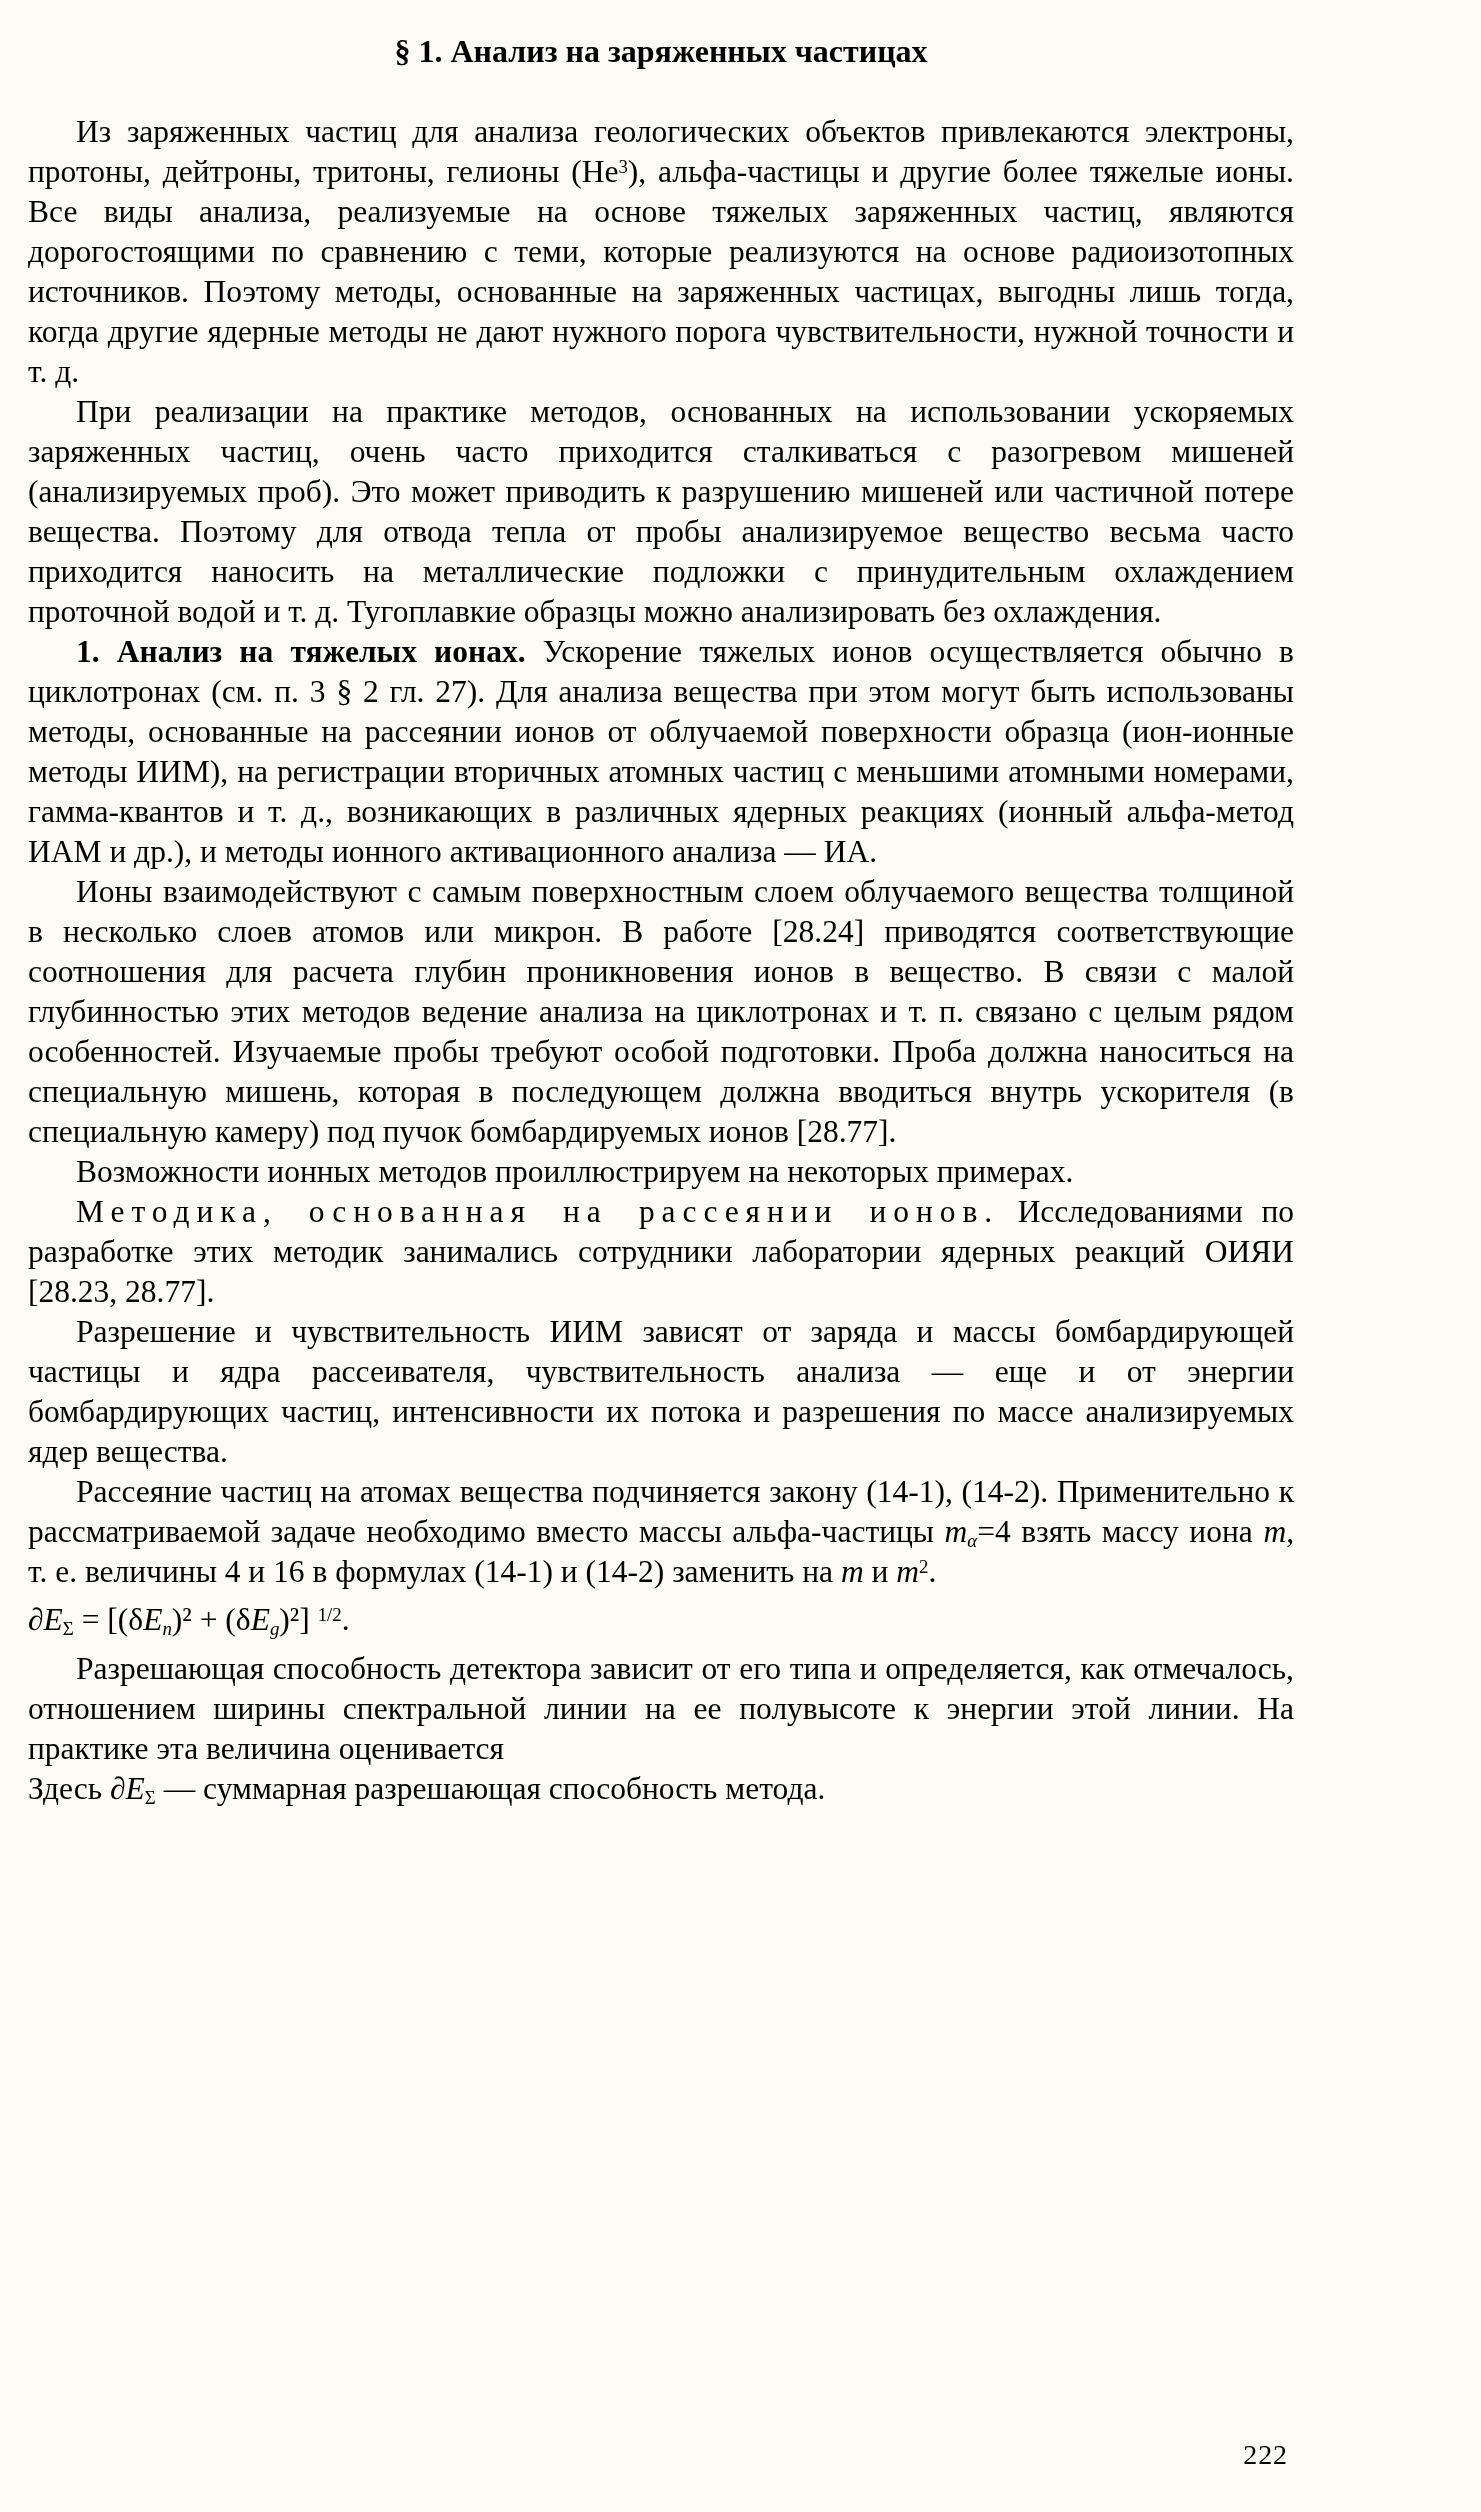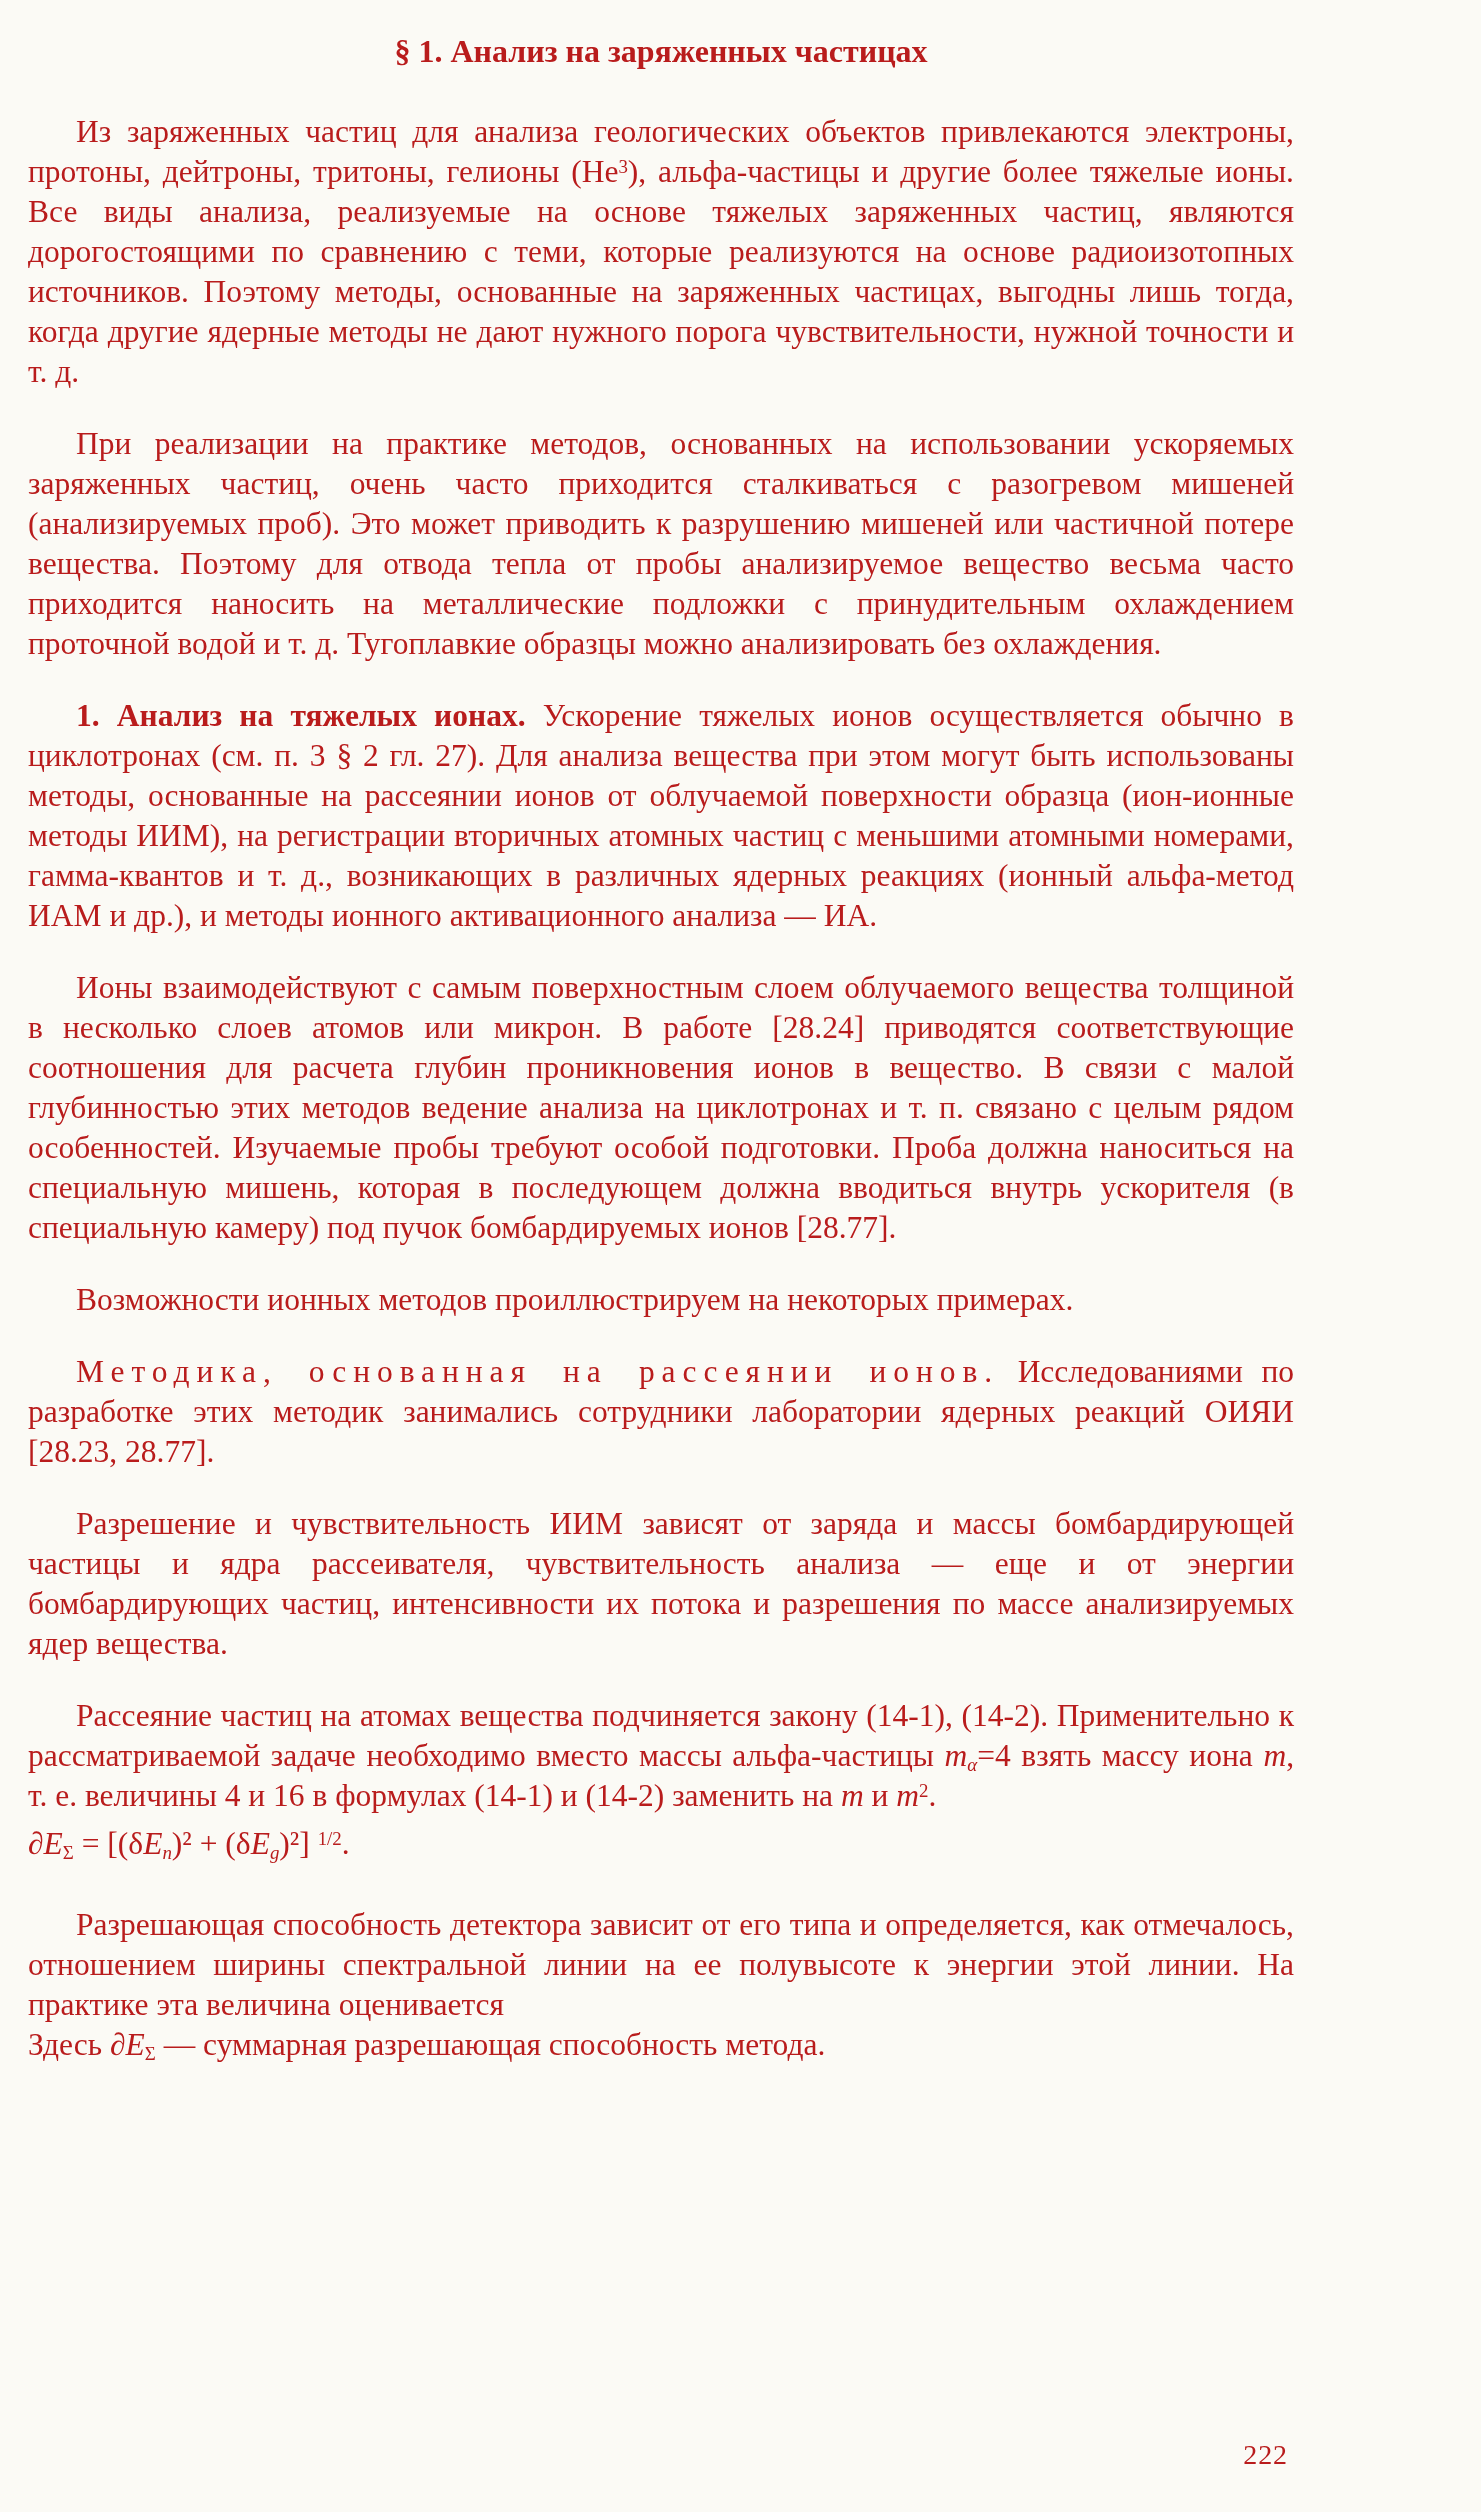--- a/index.html
+++ b/index.html
@@ -5,41 +5,41 @@
   html, body {
     margin: 0;
     padding: 0;
     background: #efede7;
   }
   .page {
     width: 1481px;
     height: 2512px;
     box-sizing: border-box;
     background: #fbfaf5;
-    color: #b91c1c;
+    color: #000000;
     font-family: "Liberation Serif", "DejaVu Serif", serif;
     font-size: 31.5px;
     line-height: 40px;
     padding: 22px 187px 0 28px;
     position: relative;
     overflow: hidden;
   }
   .title {
     font-size: 32px;
     font-weight: bold;
     text-align: center;
     margin: 9.3px 0 41px 0;
     line-height: 1.25;
   }
   .para {
     margin: 0;
     text-align: justify;
     text-justify: inter-word;
   }
-  .para.indent { text-indent: 48px; margin-top: 32px; }
+  .para.indent { text-indent: 48px; }
   .para.center {
     text-indent: 0;
     padding: 7.4px 0 9.3px 0;
   }
   .b  { font-weight: bold; }
   .i  { font-style: italic; }
   .sp { letter-spacing: 0.22em; word-spacing: 0.18em; }
   sub, sup { font-size: 0.6em; line-height: 0; }
   sub { vertical-align: -0.28em; }
   sup { vertical-align: 0.5em; }

